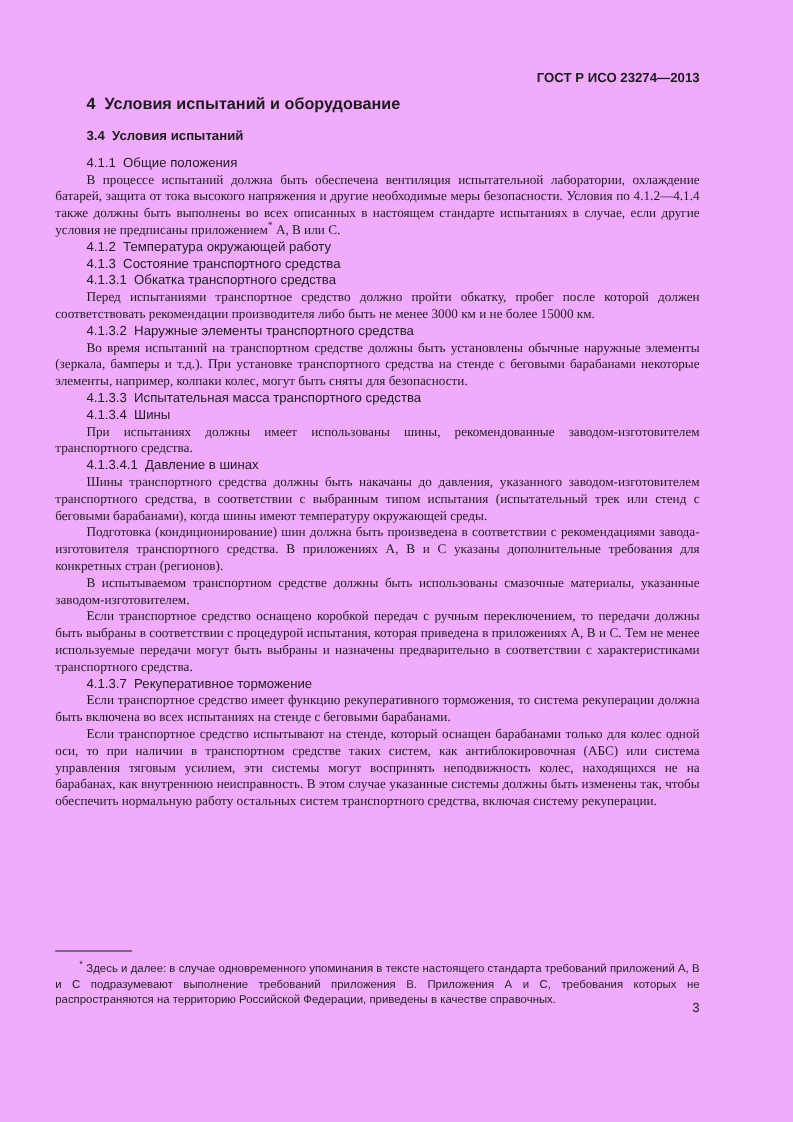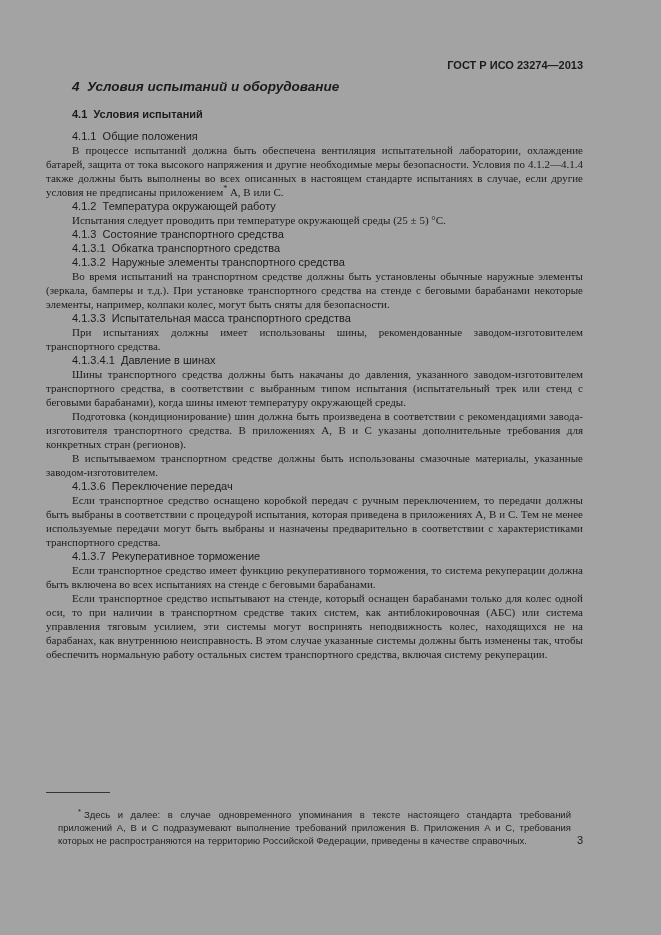--- a/index.html
+++ b/index.html
@@ -4,39 +4,38 @@
 <style>
   html, body { margin: 0; padding: 0; }
   body {
     width: 661px; height: 935px;
     background: #ffffff;
     font-family: "Liberation Sans", "DejaVu Sans", sans-serif;
     color: #1b1b1b;
     position: relative;
     overflow: hidden;
   }
-  .page { position: absolute; inset: 0; background: #a3a3a3; }
+  .page { position: absolute; inset: 0; background: #f0abfc; }
 
   .content {
     position: absolute;
     top: 58px; left: 46px; width: 537px;
     font-size: 11px; line-height: 14px;
   }
   .doc-header {
     font-weight: bold;
     text-align: right;
     margin-bottom: 6px;
     white-space: pre-wrap;
   }
   .h1 {
     font-size: 13.5px; line-height: 17px;
     font-weight: bold;
     margin: 2px 0 12px 26px;
     white-space: pre-wrap;
-    font-style: italic;
   }
   .h2 { font-weight: bold; margin: 1px 0 8px 26px; white-space: pre-wrap; }
   .h3 { font-weight: normal; margin: 0 0 0 26px; white-space: pre-wrap; }
   .sub { margin: 0 0 0 26px; white-space: pre-wrap; }
   p.body-p {
     margin: 0;
     text-indent: 26px;
     text-align: justify;
     font-family: Liberation Serif, serif;
   }
@@ -45,21 +44,21 @@
   .footnote {
     position: absolute;
     top: 792px; left: 46px; width: 537px;
   }
   .footnote-rule {
     width: 64px; height: 0;
     border-top: 1px solid #333333;
     margin-bottom: 4px;
   }
   .footnote-p {
-    margin: 12px;
+    margin: 0;
     font-size: 9.5px; line-height: 13px;
     text-align: justify;
     text-indent: 20px;
     color: #222222;
   }
   .footnote-p sup { font-size: 7.5px; margin-right: 3px; }
 
   .page-number {
     position: absolute;
     top: 834px; right: 78px;
@@ -71,36 +70,36 @@
 <body>
 
 <div class="page">
 
   <div class="content">
     <div class="doc-header">ГОСТ Р ИСО 23274—2013</div>
 
     <div class="h1">4  Условия испытаний и оборудование</div>
 
     <div>
-        <div class="h2">4.1  Условия испытаний</div>
+        <div class="h2">3.4  Условия испытаний</div>
         <div class="h3">4.1.1  Общие положения</div>
         <p class="body-p">В процессе испытаний должна быть обеспечена вентиляция испытательной лаборатории, охлаждение батарей, защита от тока высокого напряжения и другие необходимые меры безопасности. Условия по 4.1.2—4.1.4 также должны быть выполнены во всех описанных в настоящем стандарте испытаниях в случае, если другие условия не предписаны приложением<sup class="fn-marker">*</sup> А, В или С.</p>
         <div class="h3">4.1.2  Температура окружающей работу</div>
-        <p class="body-p">Испытания следует проводить при температуре окружающей среды (25 ± 5) °С.</p>
         <div class="h3">4.1.3  Состояние транспортного средства</div>
         <div class="sub">4.1.3.1  Обкатка транспортного средства</div>
+        <p class="body-p">Перед испытаниями транспортное средство должно пройти обкатку, пробег после которой должен соответствовать рекомендации производителя либо быть не менее 3000 км и не более 15000 км.</p>
         <div class="sub">4.1.3.2  Наружные элементы транспортного средства</div>
         <p class="body-p">Во время испытаний на транспортном средстве должны быть установлены обычные наружные элементы (зеркала, бамперы и т.д.). При установке транспортного средства на стенде с беговыми барабанами некоторые элементы, например, колпаки колес, могут быть сняты для безопасности.</p>
         <div class="sub">4.1.3.3  Испытательная масса транспортного средства</div>
+        <div class="sub">4.1.3.4  Шины</div>
         <p class="body-p">При испытаниях должны имеет использованы шины, рекомендованные заводом-изготовителем транспортного средства.</p>
         <div class="sub">4.1.3.4.1  Давление в шинах</div>
         <p class="body-p">Шины транспортного средства должны быть накачаны до давления, указанного заводом-изготовителем транспортного средства, в соответствии с выбранным типом испытания (испытательный трек или стенд с беговыми барабанами), когда шины имеют температуру окружающей среды.</p>
         <p class="body-p">Подготовка (кондиционирование) шин должна быть произведена в соответствии с рекомендациями завода-изготовителя транспортного средства. В приложениях А, В и С указаны дополнительные требования для конкретных стран (регионов).</p>
         <p class="body-p">В испытываемом транспортном средстве должны быть использованы смазочные материалы, указанные заводом-изготовителем.</p>
-        <div class="sub">4.1.3.6  Переключение передач</div>
         <p class="body-p">Если транспортное средство оснащено коробкой передач с ручным переключением, то передачи должны быть выбраны в соответствии с процедурой испытания, которая приведена в приложениях А, В и С. Тем не менее используемые передачи могут быть выбраны и назначены предварительно в соответствии с характеристиками транспортного средства.</p>
         <div class="sub">4.1.3.7  Рекуперативное торможение</div>
         <p class="body-p">Если транспортное средство имеет функцию рекуперативного торможения, то система рекуперации должна быть включена во всех испытаниях на стенде с беговыми барабанами.</p>
         <p class="body-p">Если транспортное средство испытывают на стенде, который оснащен барабанами только для колес одной оси, то при наличии в транспортном средстве таких систем, как антиблокировочная (АБС) или система управления тяговым усилием, эти системы могут воспринять неподвижность колес, находящихся не на барабанах, как внутреннюю неисправность. В этом случае указанные системы должны быть изменены так, чтобы обеспечить нормальную работу остальных систем транспортного средства, включая систему рекуперации.</p>
       </div>
   </div>
 
   <div class="footnote">
     <div class="footnote-rule"></div>
     <p class="footnote-p"><sup>*</sup><span>Здесь и далее: в случае одновременного упоминания в тексте настоящего стандарта требований приложений А, В и С подразумевают выполнение требований приложения В. Приложения А и С, требования которых не распространяются на территорию Российской Федерации, приведены в качестве справочных.</span></p>

